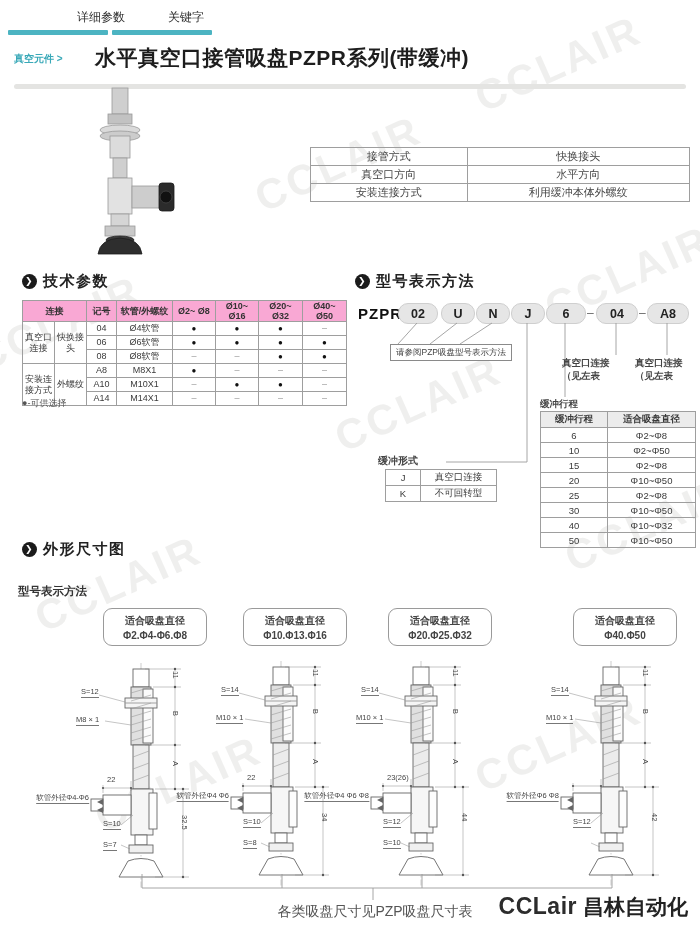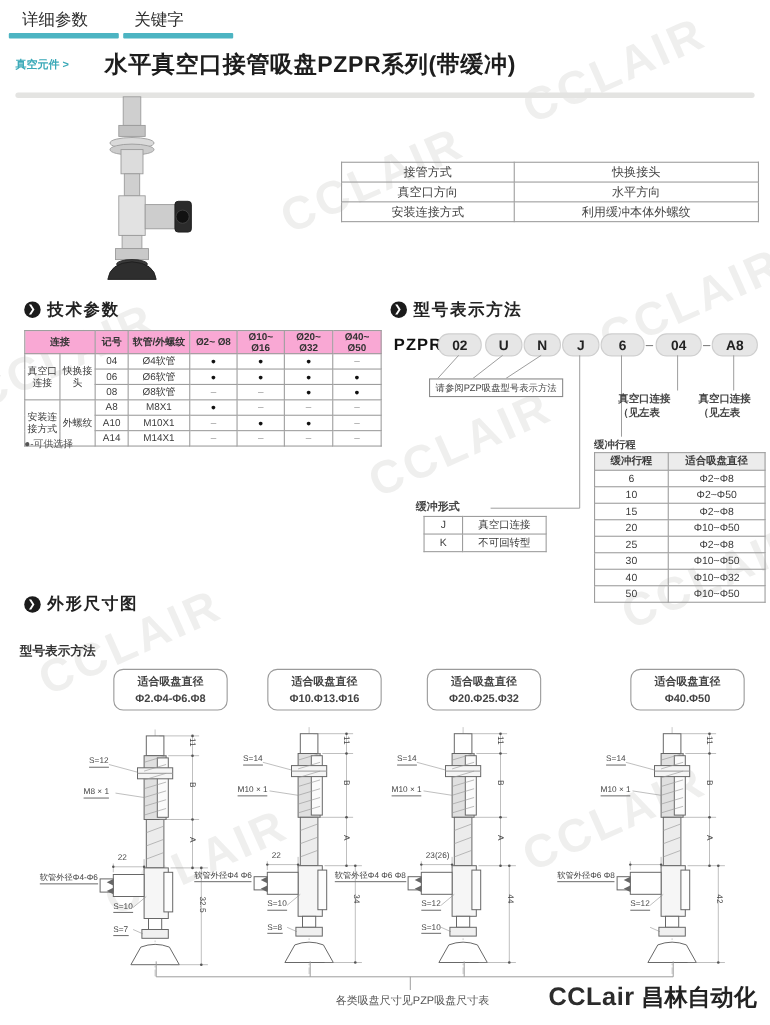--- a/index.html
+++ b/index.html
@@ -1,21 +1,21 @@
 <!DOCTYPE html>
 <html><head>
 <meta charset="utf-8">
 <style>
   html,body{margin:0;padding:0;background:#fff}
   .page{position:relative;width:700px;height:932px;background:#fff;overflow:hidden;
         font-family:"Liberation Sans","DejaVu Sans",sans-serif;color:#333}
   .wm{position:absolute;font-weight:bold;font-size:42px;letter-spacing:3px;
       color:rgba(175,175,170,0.20);transform:rotate(-24deg);pointer-events:none;white-space:nowrap}
   
-  .tab-label{position:absolute;font-size:15px;color:#2e2e2e;text-align:left}
+  .tab-label{position:absolute;font-size:12px;color:#2e2e2e;text-align:right}
   .tab-bar{position:absolute;height:5px;background:#4cb4c2;border-radius:1px}
   
   .crumb{position:absolute;left:14px;top:52px;font-size:10px;color:#3aa9b8;font-weight:bold}
   .title{position:absolute;left:95px;top:44px;font-size:21px;font-weight:bold;color:#1d1d1d;letter-spacing:.5px}
   .divider{position:absolute;left:14px;top:84px;width:672px;height:5px;background:#e4e4e2;border-radius:3px}
   
   table{border-collapse:collapse}
   td,th{border:1px solid #9e9e9e;text-align:center;vertical-align:middle;font-weight:normal;padding:0 2px}
   
   .info-table{position:absolute;left:310px;top:147px;width:380px;font-size:11px;table-layout:fixed}
@@ -64,21 +64,21 @@
   .lb-thread{left:1px;top:53px}
   .lb-hose{left:14px;top:131px;transform:translateX(-100%)}
   .lb-smid{left:28px;top:157px}
   .lb-sbot{left:28px;top:178px}
   .lb-w{left:32px;top:113px}
   .lb-dimtop{left:104px;top:8px}
   .lb-b{left:104px;top:48px}
   .lb-a{left:104px;top:98px}
   .lb-h{left:113px;top:152px}
   #bottom-bracket{position:absolute;left:100px;top:858px}
-  .foot-note{position:absolute;left:200px;top:903px;width:350px;text-align:center;font-size:10px;color:#555}
+  .foot-note{position:absolute;left:200px;top:903px;width:350px;text-align:center;font-size:14px;color:#555}
   .logo{position:absolute;right:12px;top:893px;display:flex;align-items:baseline;gap:6px}
   .logo-en{font-size:23px;font-weight:bold;color:#2c2c2c;letter-spacing:.5px}
   .logo-cn{font-size:21px;font-weight:bold;color:#222}
   
   #product-photo{position:absolute;left:58px;top:86px}
 </style>
 </head>
 <body>
 
 <div class="page">

